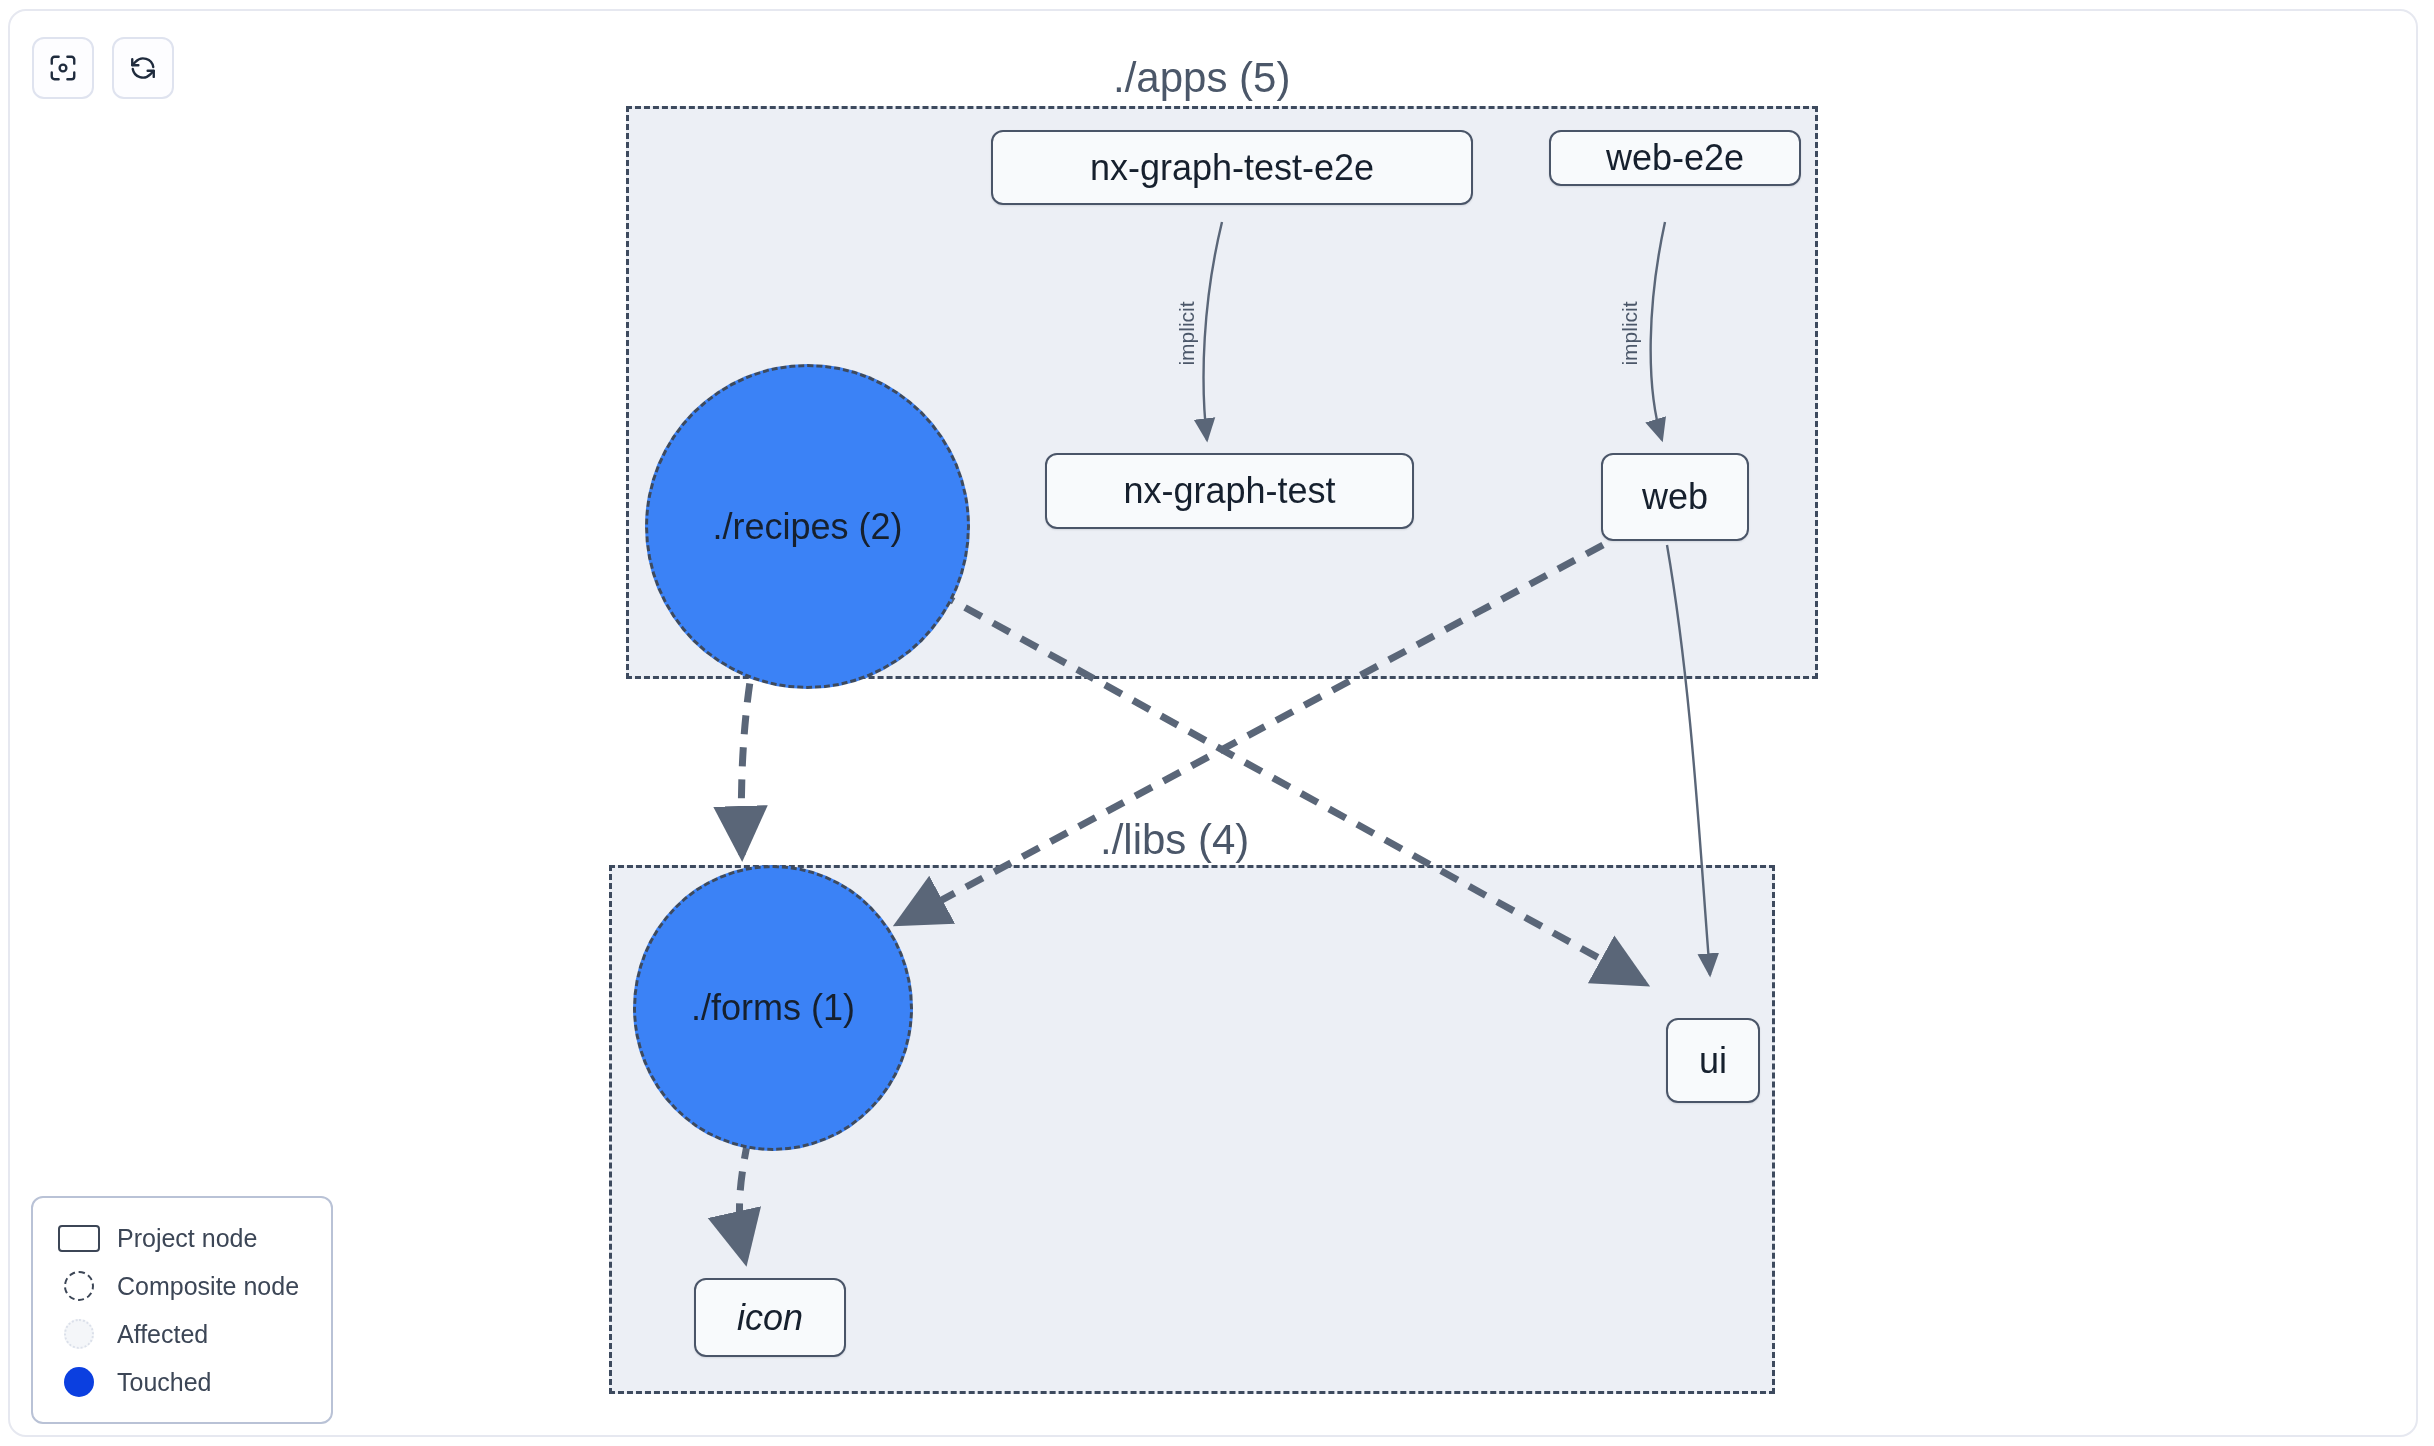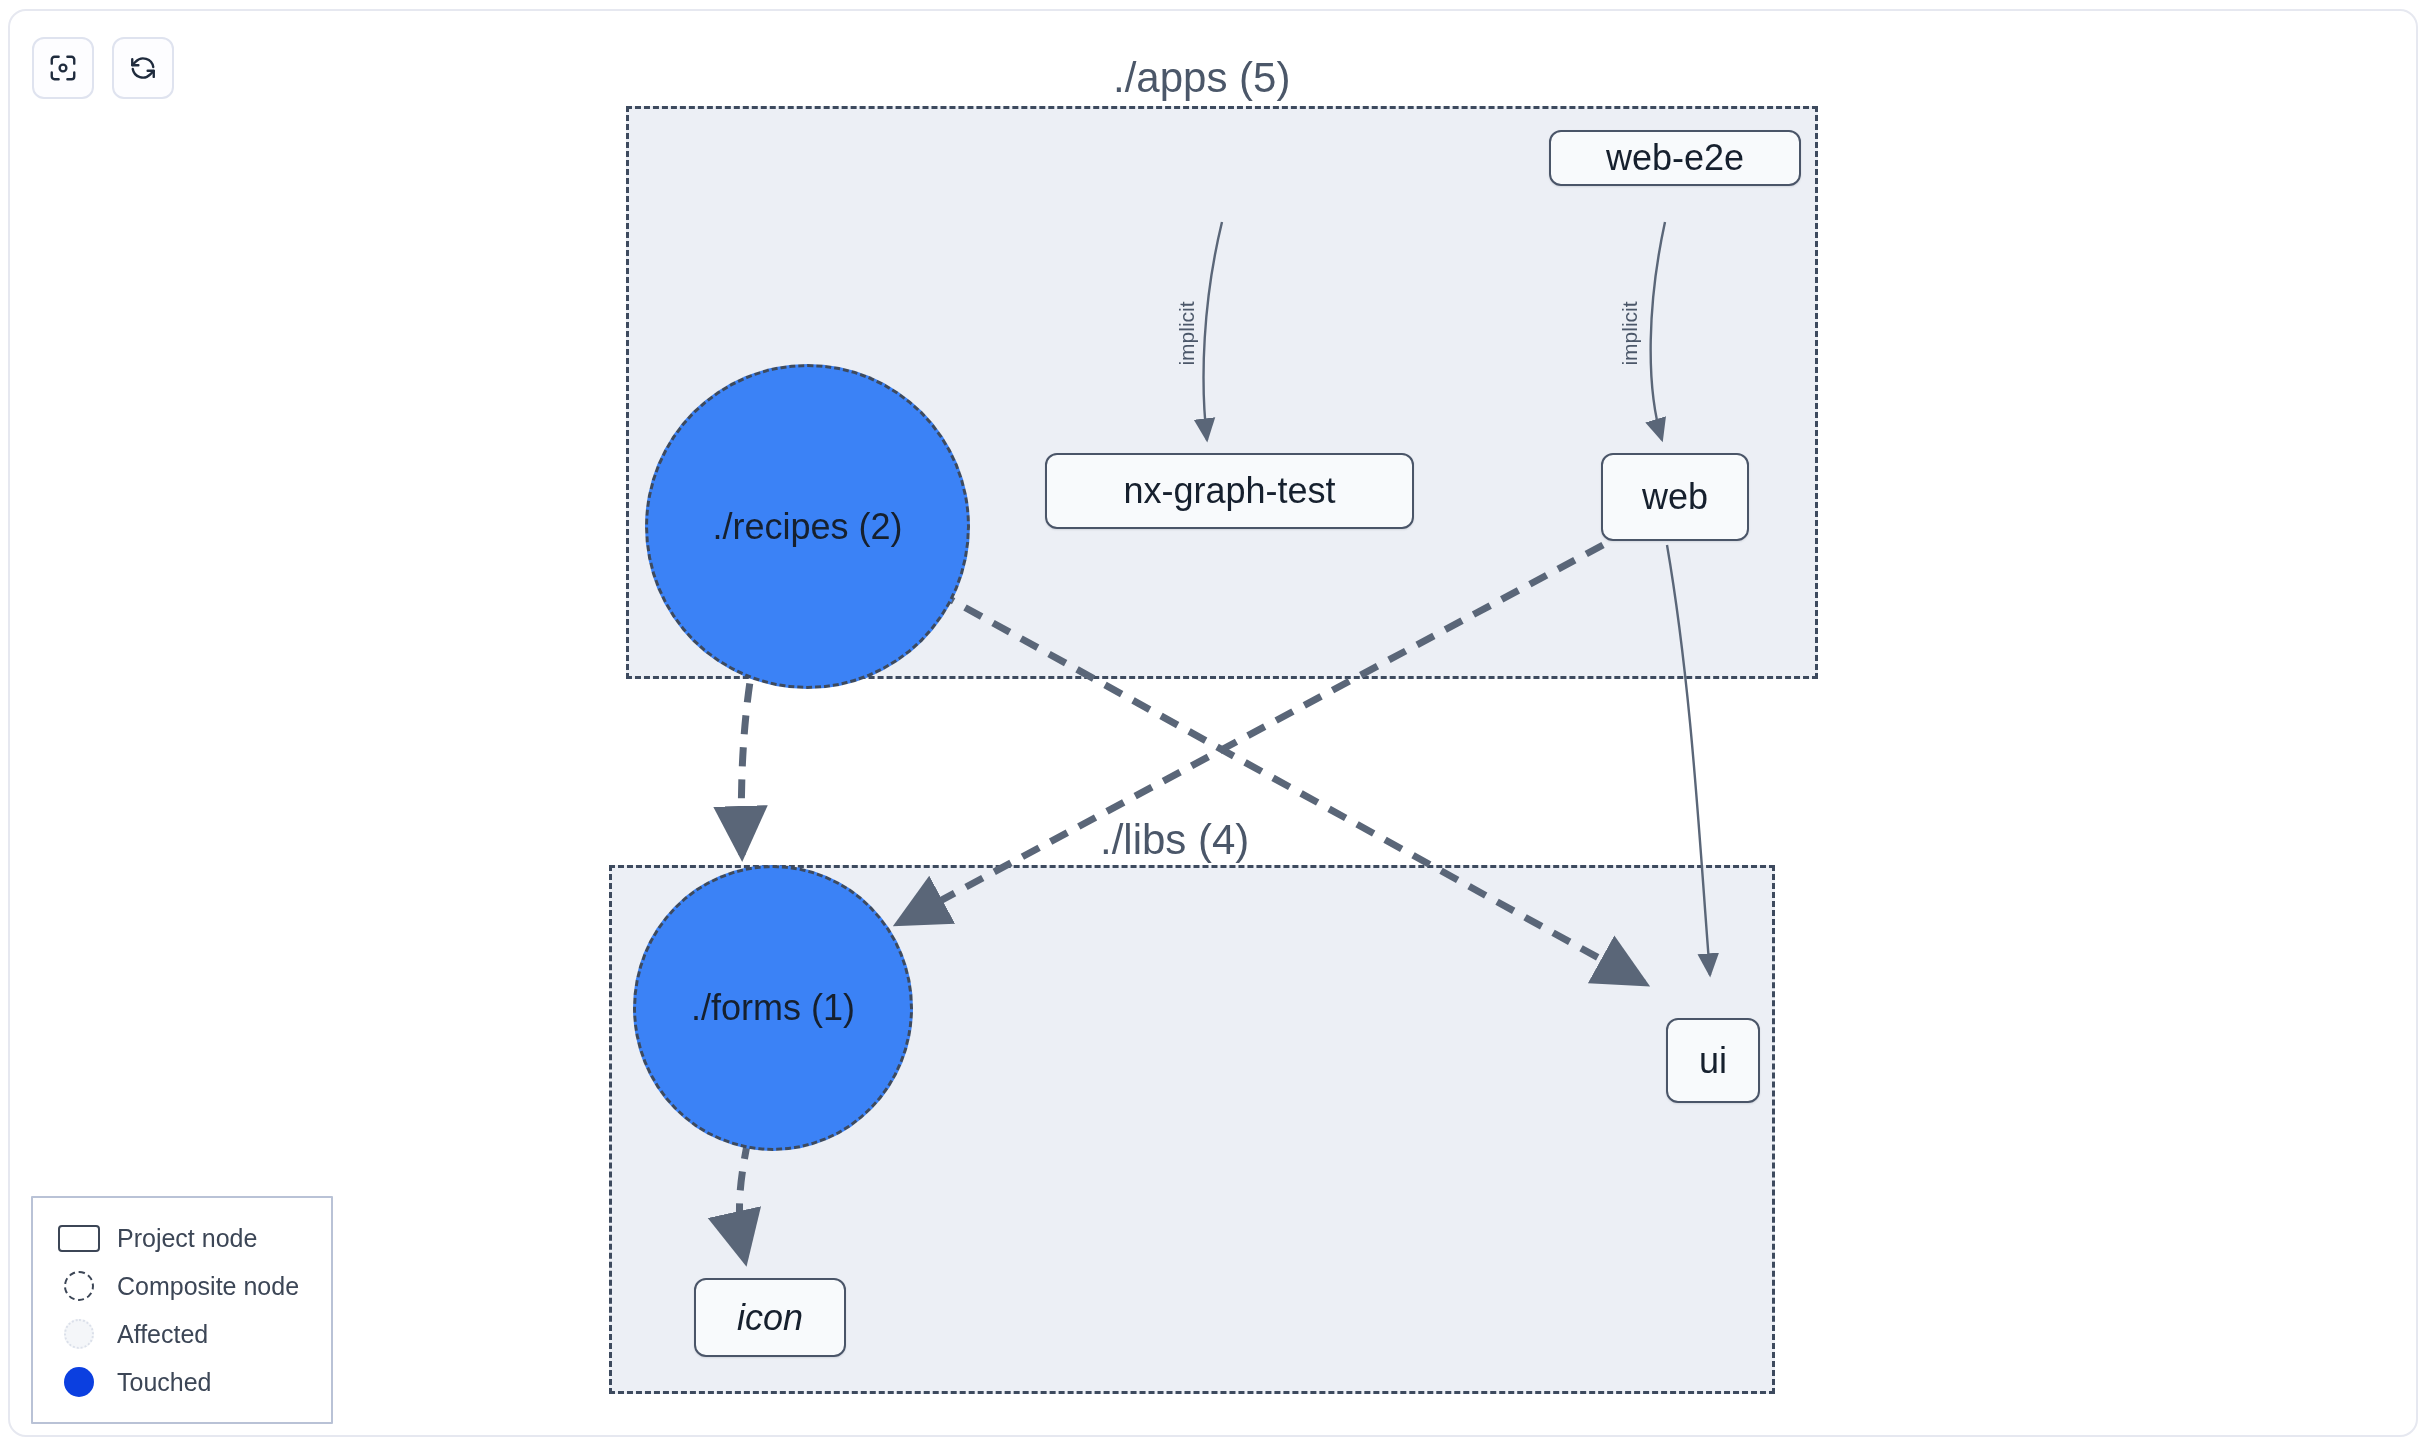--- a/index.html
+++ b/index.html
@@ -111,21 +111,21 @@
     box-shadow: none;
   }
 
   
   .legend {
     position: absolute;
     left: 31px;
     top: 1196px;
     width: 302px;
     border: 2px solid #b9c2d6;
-    border-radius: 1px;
+    border-radius: 12px;
     background: #ffffff;
     padding: 16px 18px 16px 22px;
     box-sizing: border-box;
     z-index: 45;
   }
   .legend-row {
     display: flex;
     align-items: center;
     height: 48px;
   }
@@ -240,20 +240,23 @@
       <path d="M1603,545 L899,923" fill="none" stroke="#5a6678" stroke-width="7" stroke-dasharray="19,13" marker-end="url(#ah)"></path>
 
       <path d="M1667,545 C1692,690 1700,850 1710,975" fill="none" stroke="#5a6678" stroke-width="2.4" marker-end="url(#ah-thin)"></path>
 
       <path d="M748,1140 C740,1180 735,1215 745,1260" fill="none" stroke="#5a6678" stroke-width="7" stroke-dasharray="19,13" marker-end="url(#ah)"></path>
     </svg>
 
     <div class="edge-label" style="left:1154px; top:323px; transform: rotate(-90deg);">implicit</div>
     <div class="edge-label" style="left:1597px; top:323px; transform: rotate(-90deg);">implicit</div>
 
+    <div class="node" style="left:991px; top:130px; width:482px; height:75px;">
+      <span>nx-graph-test-e2e</span>
+    </div>
 
     <div class="node" style="left:1549px; top:130px; width:252px; height:56px;">
       <span>web-e2e</span>
     </div>
 
     <div class="node composite" style="left:645px; top:364px; width:325px; height:325px;">
       <span>./recipes (2)</span>
     </div>
 
     <div class="node" style="left:1045px; top:453px; width:369px; height:76px;">

